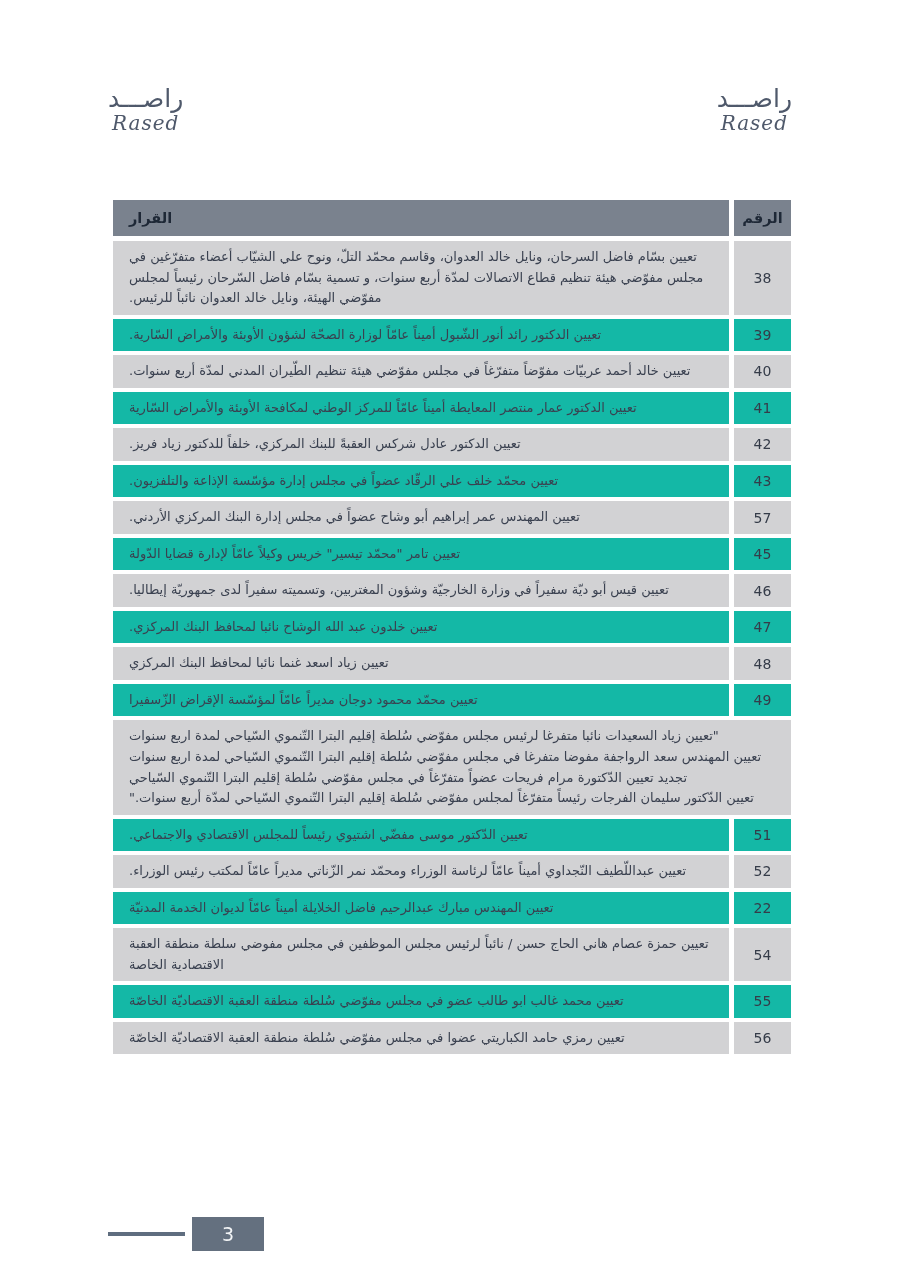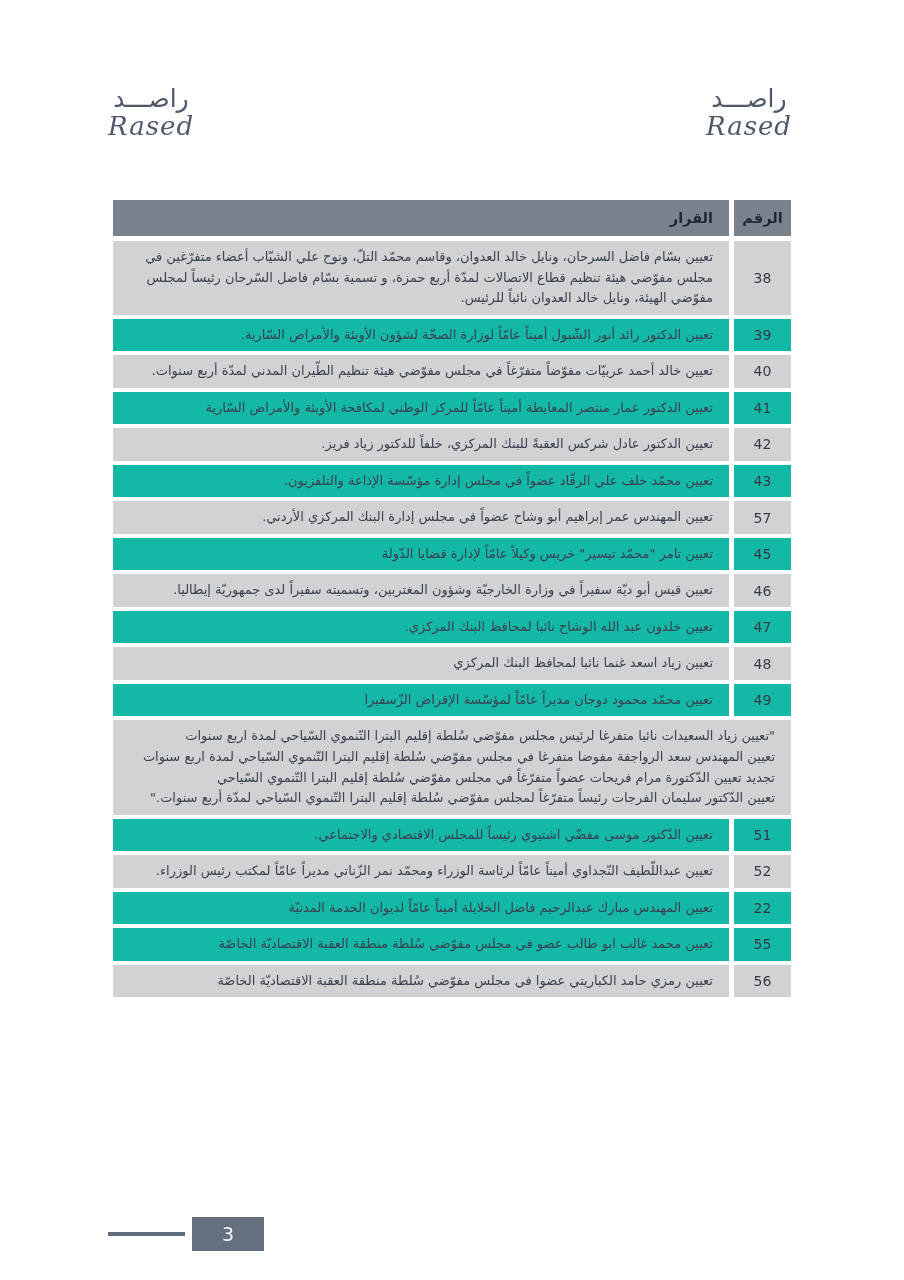--- a/index.html
+++ b/index.html
@@ -25,21 +25,21 @@
   }
   .logo { text-align: center; color: #4f596b; line-height: 1.05; }
   .logo-ar {
     font-size: 25px;
     letter-spacing: 0.5px;
     direction: rtl;
   }
   .logo-en {
     font-family: "DejaVu Serif", serif;
     font-style: italic;
-    font-size: 26px;
+    font-size: 20px;
     letter-spacing: 1px;
     margin-top: 1px;
   }
 
   
   .table {
     margin: 57px 113px 0 113px;
     direction: rtl;
   }
   .thead, .trow {
@@ -54,21 +54,21 @@
     align-items: center;
     justify-content: center;
     font-size: 14px;
     color: #353c49;
   }
   .cell.dec {
     flex: 1 1 auto;
     display: flex;
     flex-direction: column;
     justify-content: center;
-    text-align: right;
+    text-align: left;
     padding: 6px 16px;
     font-size: 13px;
     line-height: 1.58;
     color: #3a4150;
     white-space: pre-line;
   }
   .thead { margin-bottom: 5px; }
   .thead .cell {
     background: #7a828e;
     color: #1e2836;
@@ -123,21 +123,21 @@
   </div>
 
   <div class="table">
     <div class="thead">
       <div class="cell num">الرقم</div>
       <div class="cell dec">القرار</div>
     </div>
     <div id="table-body">
   <div class="trow dark">
     <div class="cell num">38</div>
-    <div class="cell dec">تعيين بسّام فاضل السرحان، ونايل خالد العدوان، وقاسم محمّد التلّ، ونوح علي الشيّاب أعضاء متفرّغين في مجلس مفوّضي هيئة تنظيم قطاع الاتصالات لمدّة أربع حمزة، و تسمية بسّام فاضل السّرحان رئيساً لمجلس مفوّضي الهيئة، ونايل خالد العدوان نائباً للرئيس.</div>
+    <div class="cell dec">تعيين بسّام فاضل السرحان، ونايل خالد العدوان، وقاسم محمّد التلّ، ونوح علي الشيّاب أعضاء متفرّغين في مجلس مفوّضي هيئة تنظيم قطاع الاتصالات لمدّة أربع سنوات، و تسمية بسّام فاضل السّرحان رئيساً لمجلس مفوّضي الهيئة، ونايل خالد العدوان نائباً للرئيس.</div>
   </div>
 
   <div class="trow light">
     <div class="cell num">39</div>
     <div class="cell dec">تعيين الدكتور رائد أنور الشّبول أميناً عامّاً لوزارة الصحّة لشؤون الأوبئة والأمراض السّارية.</div>
   </div>
 
   <div class="trow dark">
     <div class="cell num">40</div>
     <div class="cell dec">تعيين خالد أحمد عربيّات مفوّضاً متفرّغاً في مجلس مفوّضي هيئة تنظيم الطّيران المدني لمدّة أربع سنوات.</div>
@@ -203,20 +203,24 @@
   <div class="trow dark">
     <div class="cell num">52</div>
     <div class="cell dec">تعيين عبداللّطيف النّجداوي أميناً عامّاً لرئاسة الوزراء ومحمّد نمر الزّناتي مديراً عامّاً لمكتب رئيس الوزراء.</div>
   </div>
 
   <div class="trow light">
     <div class="cell num">22</div>
     <div class="cell dec">تعيين المهندس مبارك عبدالرحيم فاضل الخلايلة أميناً عامّاً لديوان الخدمة المدنيّة</div>
   </div>
 
+  <div class="trow dark">
+    <div class="cell num">54</div>
+    <div class="cell dec">تعيين حمزة عصام هاني الحاج حسن / نائباً لرئيس مجلس الموظفين في مجلس مفوضي سلطة منطقة العقبة الاقتصادية الخاصة</div>
+  </div>
 
   <div class="trow light">
     <div class="cell num">55</div>
     <div class="cell dec">تعيين محمد غالب ابو طالب عضو في مجلس مفوّضي سُلطة منطقة العقبة الاقتصاديّة الخاصّة</div>
   </div>
 
   <div class="trow dark">
     <div class="cell num">56</div>
     <div class="cell dec">تعيين رمزي حامد الكباريتي عضوا في مجلس مفوّضي سُلطة منطقة العقبة الاقتصاديّة الخاصّة</div>
   </div>

